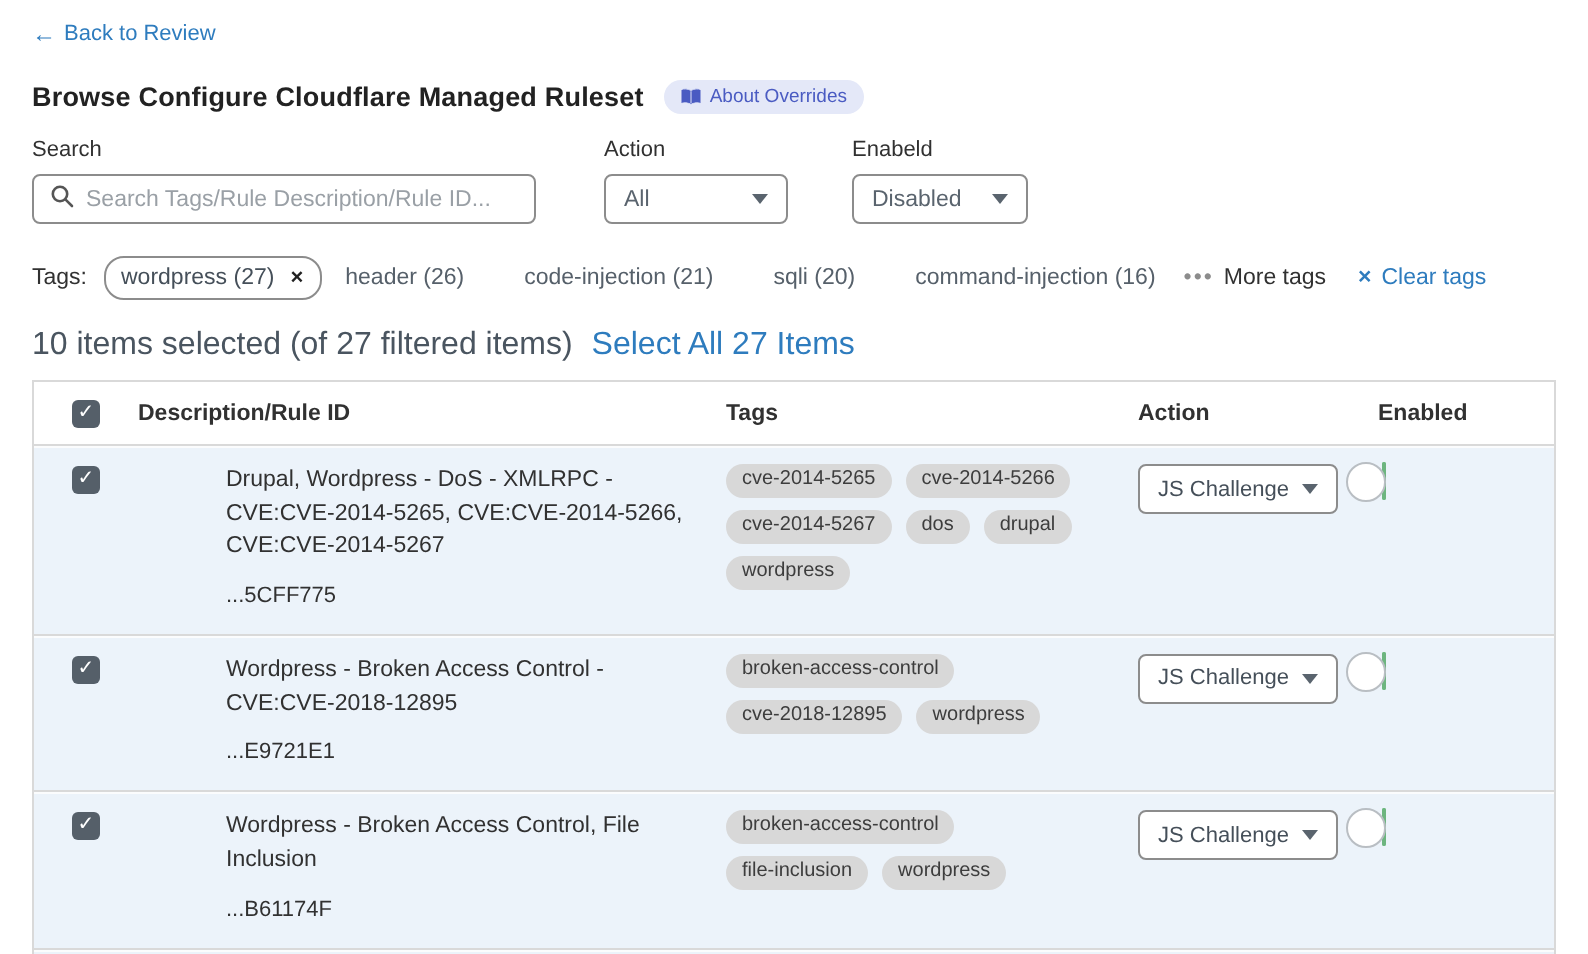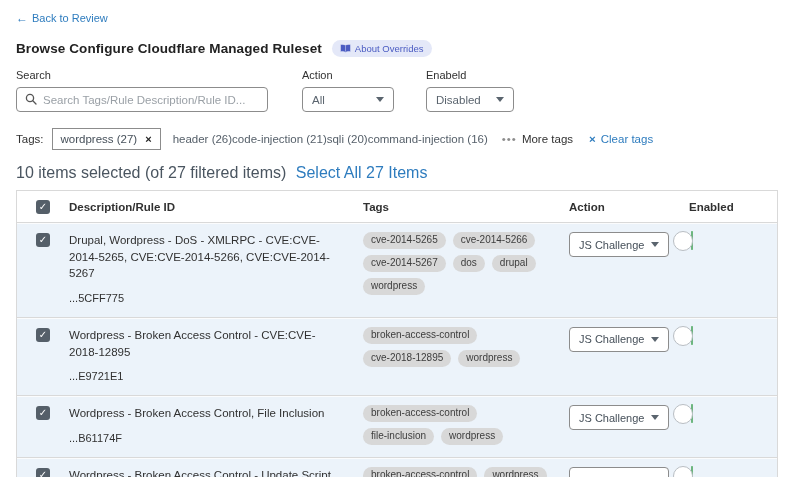--- a/index.html
+++ b/index.html
@@ -27,44 +27,44 @@
   .search-box input::placeholder { color:#9aa0a6; }
   .sel { display:flex; align-items:center; justify-content:space-between; height:25px; border:1px solid #8c8c8c; border-radius:4px; background:#fff; padding:0 9px; font-size:11.5px; color:#5a646e; cursor:pointer; }
   .action-filter { width:92px; margin-right:32px; }
   .enabled-filter { width:88px; }
   .caret { width:0; height:0; border-left:4px solid transparent; border-right:4px solid transparent; border-top:5px solid #5a646e; margin-left:6px; flex:none; }
   .caret.blue { border-top-color:#2e7cbe; }
 
   
   .tags-row { display:flex; align-items:center; margin-top:16px; font-size:11.5px; }
   .tags-label { color:#313131; margin-right:8px; }
-  .tag-chip { display:inline-flex; align-items:center; gap:8px; border:1px solid #8c8c8c; border-radius:0; background:#fff; padding:4px 8px; color:#454f59; cursor:pointer; margin-right:12px; }
+  .tag-chip { display:inline-flex; align-items:center; gap:8px; border:1px solid #8c8c8c; border-radius:10px; background:#fff; padding:4px 8px; color:#454f59; cursor:pointer; margin-right:12px; }
   .tag-chip .x { color:#222; font-weight:bold; font-size:11px; cursor:pointer; }
-  .filter-tags { display:flex; align-items:center; gap:0; }
+  .filter-tags { display:flex; align-items:center; gap:30px; }
   .filter-tag { color:#56606a; cursor:pointer; }
   .more-tags { display:inline-flex; align-items:center; gap:5px; margin-left:14px; color:#313131; cursor:pointer; }
   .more-tags .dots { color:#8c8c8c; letter-spacing:1px; }
   .clear-tags { display:inline-flex; align-items:center; gap:5px; margin-left:16px; color:#2e7cbe; cursor:pointer; }
   .clear-tags .x { font-weight:bold; }
 
   
   .selection-bar { display:flex; align-items:center; justify-content:space-between; margin-top:14px; }
   .selection-left { font-size:16px; color:#4a5560; }
   .select-all { color:#2e7cbe; margin-left:5px; cursor:pointer; text-decoration:none; }
   .selection-right { display:flex; gap:8px; }
   .btn-outline { display:inline-flex; align-items:center; gap:7px; height:23px; padding:0 10px; background:#fff; border:1px solid #2e7cbe; border-radius:4px; color:#2e7cbe; font-size:11.5px; font-family:inherit; cursor:pointer; }
 
   
   .table { margin-top:8px; border:1px solid #d9d9d9; background:#fff; }
   .thead { display:grid; grid-template-columns:52px 294px 206px 120px 88px; align-items:center; height:32px; background:#fff; border-bottom:1px solid #d9d9d9; font-size:11.5px; font-weight:bold; color:#313131; }
   .trow { display:grid; grid-template-columns:52px 294px 206px 120px 88px; background:#ecf3fa; border-bottom:1px solid #d9d9d9; box-shadow:inset 0 1px 0 #fbfcfd; padding:9px 0 10px 0; }
   .cell-check { display:flex; justify-content:center; padding-top:1px; }
   .thead .cell-check { padding-top:0; }
   .checkbox { width:14px; height:14px; background:#555f69; border-radius:3px; display:flex; align-items:center; justify-content:center; color:#fff; font-size:10px; line-height:1; cursor:pointer; }
-  .cell-desc { padding-right:20px; font-size:11.5px; line-height:1.45; color:#313131; }
+  .cell-desc { padding-right:20px; font-size:11.5px; line-height:1.45; color:#313131;margin-left:44px; }
   .rule-id { margin-top:9px; font-size:11px; color:#313131; }
   .cell-tags { display:flex; flex-wrap:wrap; gap:6px 7px; align-content:flex-start; padding-right:14px; }
   .tag-pill { background:#d8d8d8; color:#3d3d3d; font-size:10px; line-height:1; padding:3px 8px 4px 8px; border-radius:9px; white-space:nowrap; }
   .cell-action .sel { width:100px; height:25px; font-size:11px; color:#454f59; }
   .cell-enabled { padding-left:2px; }
   .toggle { position:relative; width:37px; height:20px; border-radius:10px; background:#7cc98e; border:1px solid #6db57f; cursor:pointer; }
   .toggle .knob { position:absolute; top:-1px; right:-1px; width:20px; height:20px; border-radius:50%; background:#fff; border:1px solid #b9bec3; }
 </style>
 </head>
 <body>

